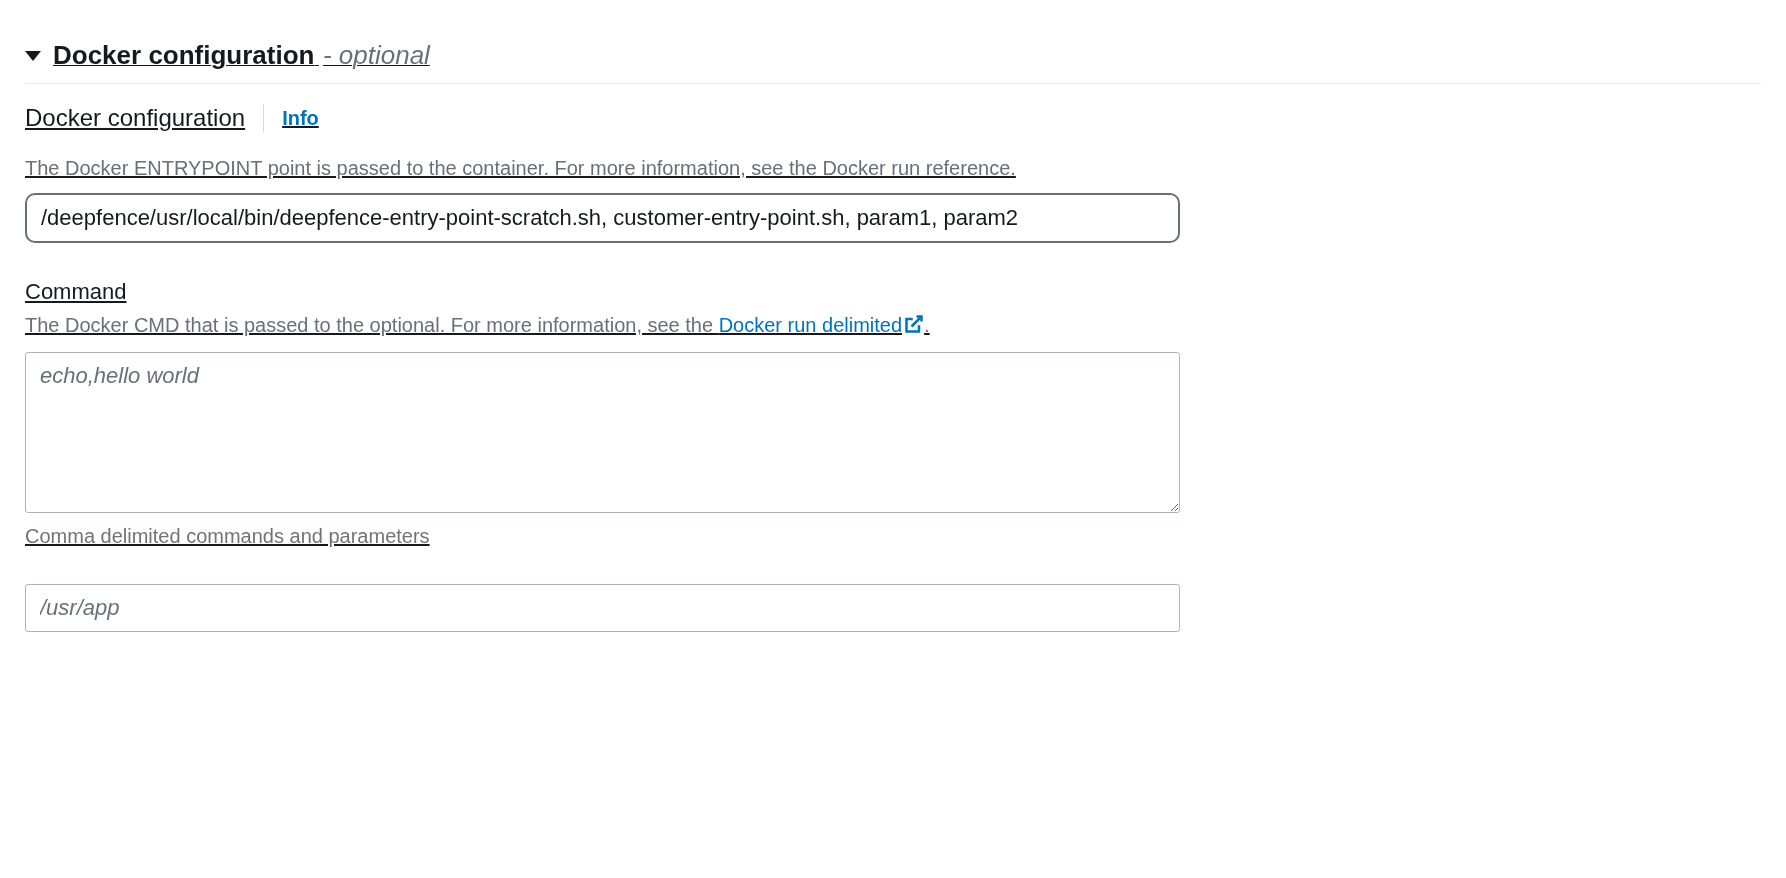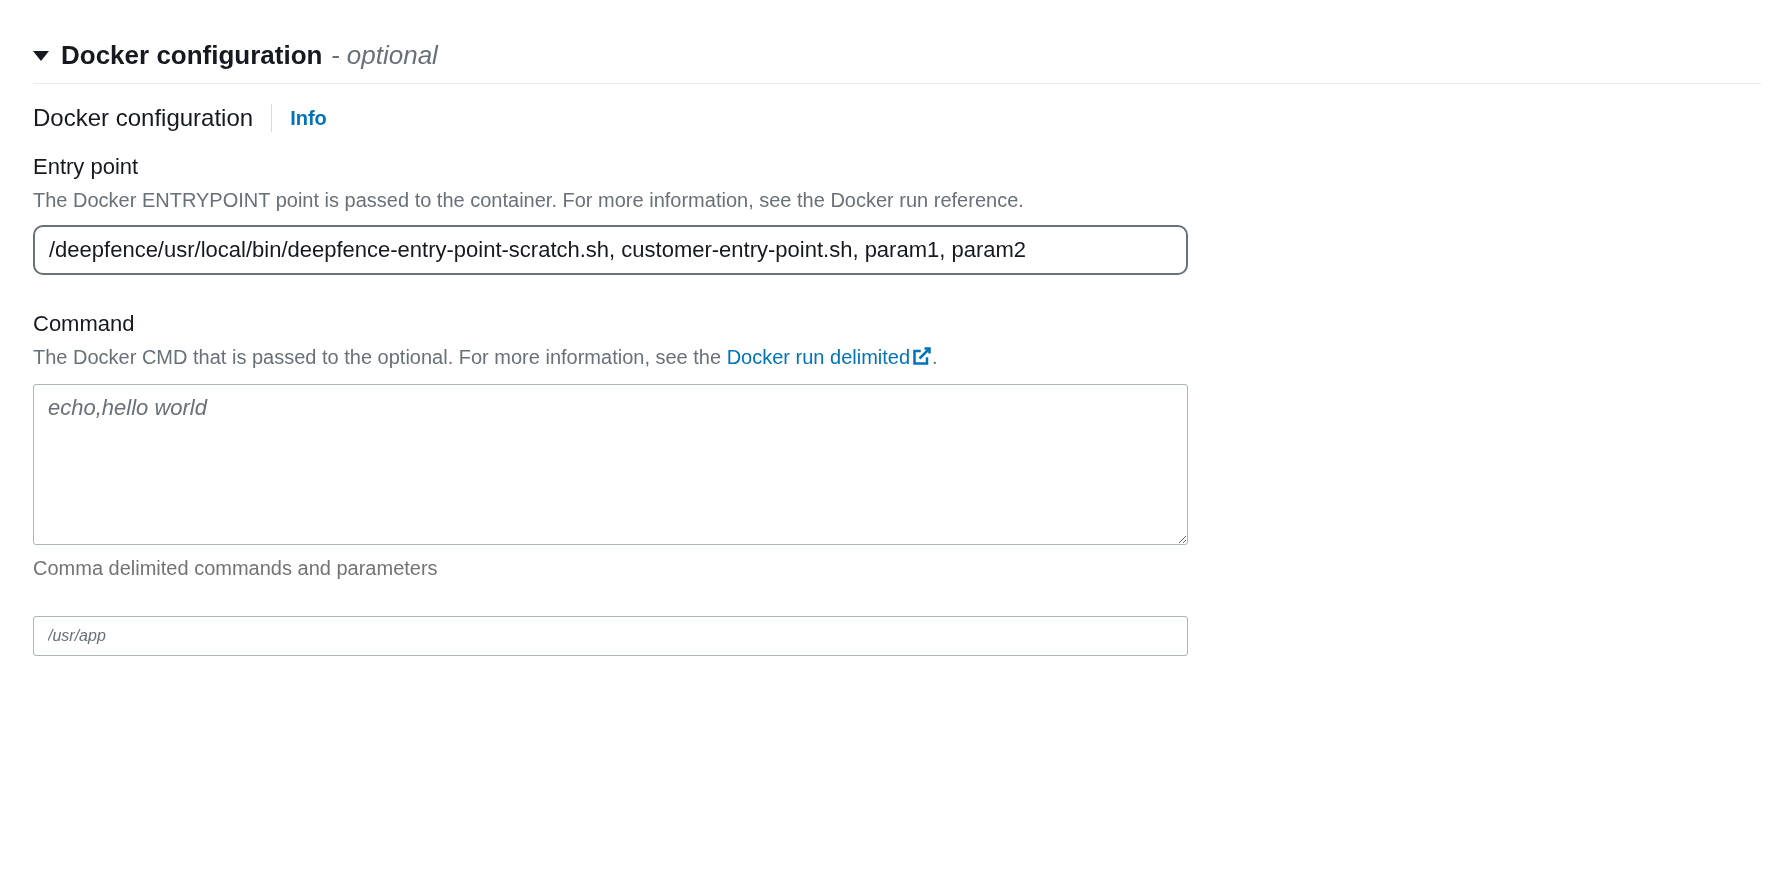--- a/index.html
+++ b/index.html
@@ -4,21 +4,22 @@
   <style>
     * { box-sizing: border-box; margin: 0; padding: 0; }
     body {
       font-family: "Amazon Ember", "Helvetica Neue", Arial, sans-serif;
       background: #ffffff;
       color: #16191f;
       padding: 0;
     }
     .container {
       width: 100%;
-      padding: 40px 25px 25px 33px;
+      padding: 40px 25px 25px 25px;
+      text-decoration: underline;
     }
     .section-header {
       display: flex;
       align-items: center;
       gap: 12px;
       padding-bottom: 12px;
       border-bottom: 1px solid #eaeded;
       margin-bottom: 20px;
     }
     .caret-down {
@@ -120,21 +121,21 @@
       color: #687078;
       font-style: italic;
     }
     .field-hint {
       font-size: 20px;
       color: #737373;
       margin-top: 8px;
     }
     .wd-input {
       width: 100%;
-      font-size: 16px;
+      font-size: 22px;
       padding: 10px 14px;
       border: 1px solid #aab7b8;
       border-radius: 3px;
       outline: none;
       color: #16191f;
       font-family: inherit;
     }
     .wd-input::placeholder {
       color: #687078;
       font-style: italic;
@@ -152,21 +153,20 @@
     </div>
   </div>
 
   <div class="subsection-row">
     <span class="subsection-title">Docker configuration</span>
     <div class="divider"></div>
     <a class="info-link">Info</a>
   </div>
 
   <div class="form-group">
-    <div class="field-label">Entry point</div>
     <div class="field-desc">The Docker ENTRYPOINT point is passed to the container. For more information, see the Docker run reference.</div>
     <input type="text" class="text-input" value="/deepfence/usr/local/bin/deepfence-entry-point-scratch.sh, customer-entry-point.sh, param1, param2" style="">
   </div>
 
   <div class="form-group">
     <div class="field-label">Command</div>
     <div class="field-desc">
       <span>The Docker CMD that is passed to the optional. For more information, see the </span><a href="#">Docker run delimited</a><span class="ext-icon"><svg width="20" height="20" viewBox="0 0 16 16" fill="none" stroke="#0073bb" stroke-width="2">
             <path d="M10 2 L14 2 L14 6"></path>
             <path d="M6 10 L14 2"></path>

